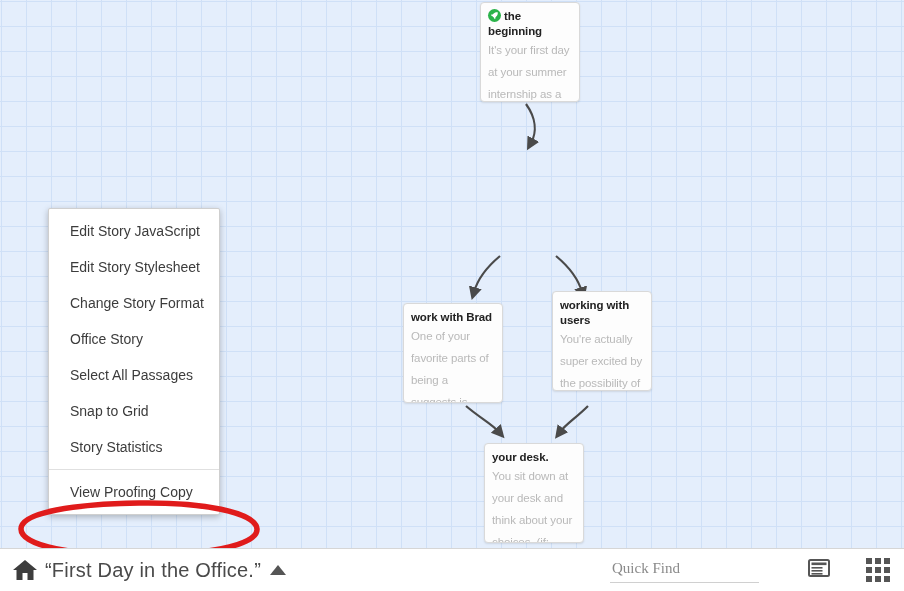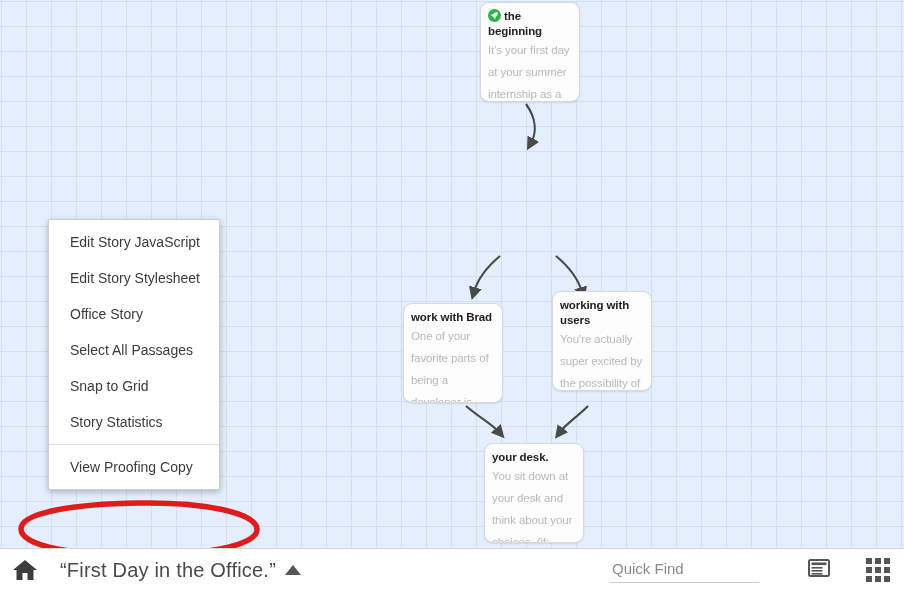--- a/index.html
+++ b/index.html
@@ -34,21 +34,21 @@
     background-position: 1px 0px, 0px 1px, 26px 0px, 0px 1px;
   }
 
   
   .passage {
     position: absolute;
     width: 100px;
     height: 100px;
     background: #fdfdfd;
     border: 1px solid #d9d9d9;
-    border-radius: 9px;
+    border-radius: 4px;
     box-sizing: border-box;
     padding: 6px 7px 0 7px;
     overflow: hidden;
     box-shadow: 0 1px 2px rgba(0,0,0,0.10);
   }
   .passage .p-title {
     font-size: 11.5px;
     font-weight: bold;
     color: #222222;
     line-height: 15px;
@@ -72,21 +72,21 @@
     position: relative;
   }
   .rocket-badge svg { position: absolute; left: 2px; top: 2px; }
 
   
   #links { position: absolute; left: 0; top: 0; width: 904px; height: 548px; pointer-events: none; }
 
   
   #context-menu {
     position: absolute;
-    left: 48px; top: 219px;
+    left: 48px; top: 208px;
     width: 172px;
     background: #ffffff;
     border: 1px solid #cfcfcf;
     border-radius: 2px;
     box-shadow: 0 2px 6px rgba(0,0,0,0.25);
     padding: 4px 0 4px 0;
     box-sizing: border-box;
   }
   .menu-item {
     height: 36px;
@@ -125,21 +125,21 @@
     box-sizing: border-box;
     display: flex;
     align-items: center;
   }
   #home-button {
     margin-left: 11px;
     width: 28px; height: 28px;
     display: flex; align-items: center; justify-content: center;
   }
   #story-title {
-    margin-left: 21px;
+    margin-left: 6px;
     font-size: 20px;
     color: #4a4a4a;
     letter-spacing: 0.2px;
     white-space: nowrap;
   }
   #title-caret {
     margin-left: 9px;
     width: 0; height: 0;
     border-left: 8px solid transparent;
     border-right: 8px solid transparent;
@@ -151,21 +151,21 @@
     align-items: center;
     margin-right: 14px;
   }
   #quick-find {
     width: 145px;
     border: none;
     border-bottom: 1px solid #d0d0d0;
     outline: none;
     font-size: 15px;
     color: #555555;
-    font-family: Liberation Sans, sans-serif;
+    font-family: Liberation Serif, serif;
     padding: 3px 2px 5px 2px;
     background: transparent;
   }
   #quick-find::placeholder { color: #8a8a8a; }
   #list-view-icon { margin-left: 49px; width: 22px; height: 22px; }
   #grid-view-icon { margin-left: 36px; width: 24px; height: 24px; display: grid;
     grid-template-columns: repeat(3, 6px); grid-template-rows: repeat(3, 6px); gap: 3px; }
   #grid-view-icon span { background: #555555; width: 6px; height: 6px; display:block; }
 </style>
 </head>
@@ -200,36 +200,37 @@
             <path d="M8.6,1.4 C7.0,1.1 5.2,1.7 4.1,2.8 L3.0,3.9 L1.6,4.0 L0.9,4.8 L2.4,5.5 L4.5,7.6 L5.2,9.1 L6.0,8.4 L6.1,7.0 L7.2,5.9 C8.3,4.8 8.9,3.0 8.6,1.4 Z" fill="#ffffff"></path>
           </svg>
         </span><span>the beginning</span>
       </div>
       <div class="p-excerpt">It's your first day at your summer internship as a</div>
     </div>
 
 
     <div class="passage" style="left:403px; top:303px;">
       <div class="p-title">work with Brad</div>
-      <div class="p-excerpt">One of your favorite parts of being a developer is</div>
+      <div class="p-excerpt">One of your favorite parts of being a suggests is</div>
     </div>
 
     <div class="passage" style="left:552px; top:291px;">
       <div class="p-title">working with users</div>
       <div class="p-excerpt">You're actually super excited by the possibility of</div>
     </div>
 
     <div class="passage" style="left:484px; top:443px;">
       <div class="p-title">your desk.</div>
       <div class="p-excerpt">You sit down at your desk and think about your choices. (if: $confidence</div>
     </div>
 
     <div id="context-menu">
       <div class="menu-item">Edit Story JavaScript</div>
       <div class="menu-item">Edit Story Stylesheet</div>
+      <div class="menu-item">Change Story Format</div>
       <div class="menu-item">Office Story</div>
       <div class="menu-item">Select All Passages</div>
       <div class="menu-item">Snap to Grid</div>
       <div class="menu-item">Story Statistics</div>
       <div class="menu-sep"></div>
       <div class="menu-item">View Proofing Copy</div>
     </div>
 
     <svg id="annotation" viewBox="0 0 242 58" xmlns="http://www.w3.org/2000/svg">
       <path d="M121,3 C183,2 238,12 239,29 C240,46 183,56 120,55 C57,56 3,46 3,29 C3,12 58,4 121,3 Z" fill="none" stroke="#e01b1b" stroke-width="5.5" stroke-linecap="round"></path>

